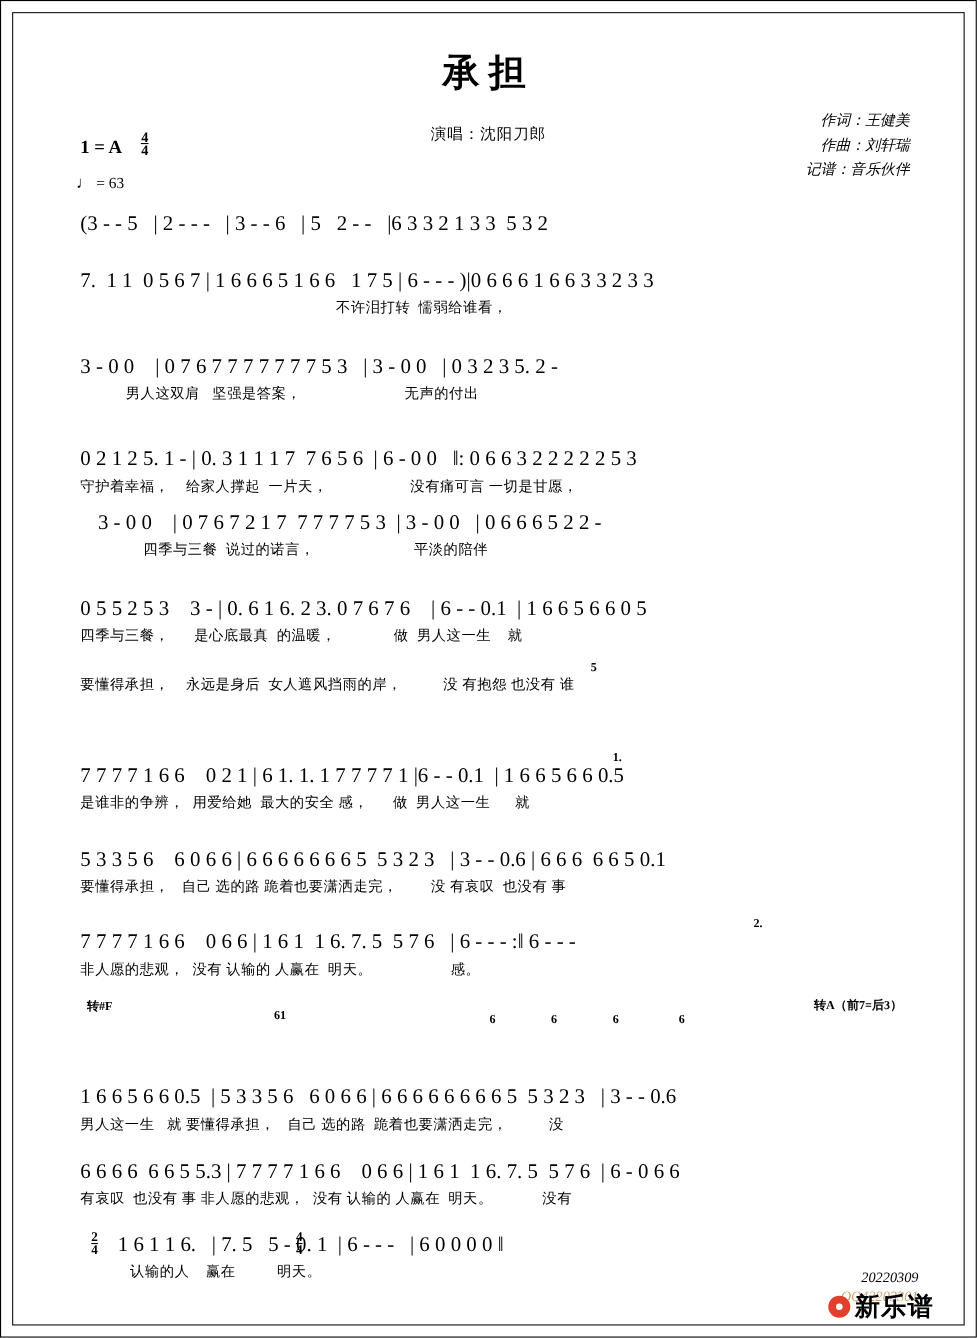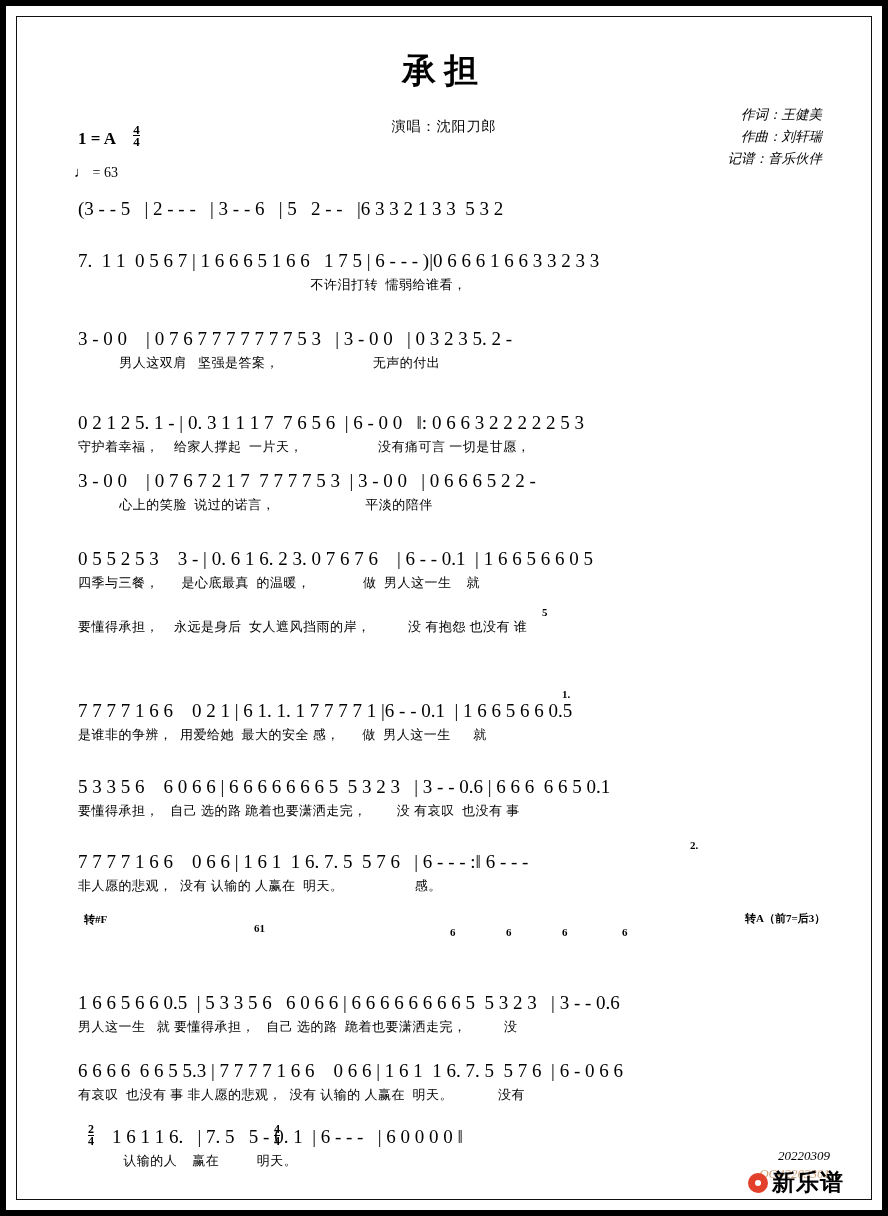--- a/index.html
+++ b/index.html
@@ -6,21 +6,21 @@
   body {
     width: 888px; height: 1216px;
     background: #ffffff;
     font-family: "Liberation Serif", serif;
     color: #000;
     position: relative;
     overflow: hidden;
   }
   .page {
     position: absolute; inset: 0;
-    border: 6px solid #000000;
+    border: 1px solid #000000;
     box-sizing: border-box;
   }
   .inner {
     position: absolute;
     left: 10px; top: 10px; right: 10px; bottom: 10px;
     border: 1px solid #111;
     box-sizing: border-box;
   }
   .title {
     position: absolute;
@@ -168,23 +168,23 @@
   <div class="sys" style="top:320px;">
     <div class="notes">3 - 0 0    | 0 7 6 7 7 7 7 7 7 7 5 3   | 3 - 0 0   | 0 3 2 3 5. 2 -</div>
     <div class="lyr">           男人这双肩   坚强是答案，                         无声的付出</div>
   </div>
 
   <div class="sys" style="top:404px;">
     <div class="notes">0 2 1 2 5. 1 - | 0. 3 1 1 1 7  7 6 5 6  | 6 - 0 0   ‖: 0 6 6 3 2 2 2 2 2 5 3</div>
     <div class="lyr">守护着幸福，    给家人撑起  一片天，                    没有痛可言 一切是甘愿，</div>
   </div>
 
-  <div class="sys" style="top:462px;">
+  <div class="sys" style="top:462px;margin-left:16px;">
     <div class="notes">3 - 0 0    | 0 7 6 7 2 1 7  7 7 7 7 5 3  | 3 - 0 0   | 0 6 6 6 5 2 2 -</div>
-    <div class="lyr">           心上的笑脸  说过的诺言，                        平淡的陪伴</div>
+    <div class="lyr">           四季与三餐  说过的诺言，                        平淡的陪伴</div>
   </div>
 
   <div class="sys" style="top:540px;">
     <div class="notes">0 5 5 2 5 3    3 - | 0. 6 1 6. 2 3. 0 7 6 7 6    | 6 - - 0.1  | 1 6 6 5 6 6 0 5</div>
     <div class="lyr">四季与三餐，      是心底最真  的温暖，              做  男人这一生    就</div>
   </div>
 
   <div class="sys" style="top:610px;">
     <div class="lyr">要懂得承担，    永远是身后  女人遮风挡雨的岸，          没 有抱怨 也没有 谁</div>
   </div>

